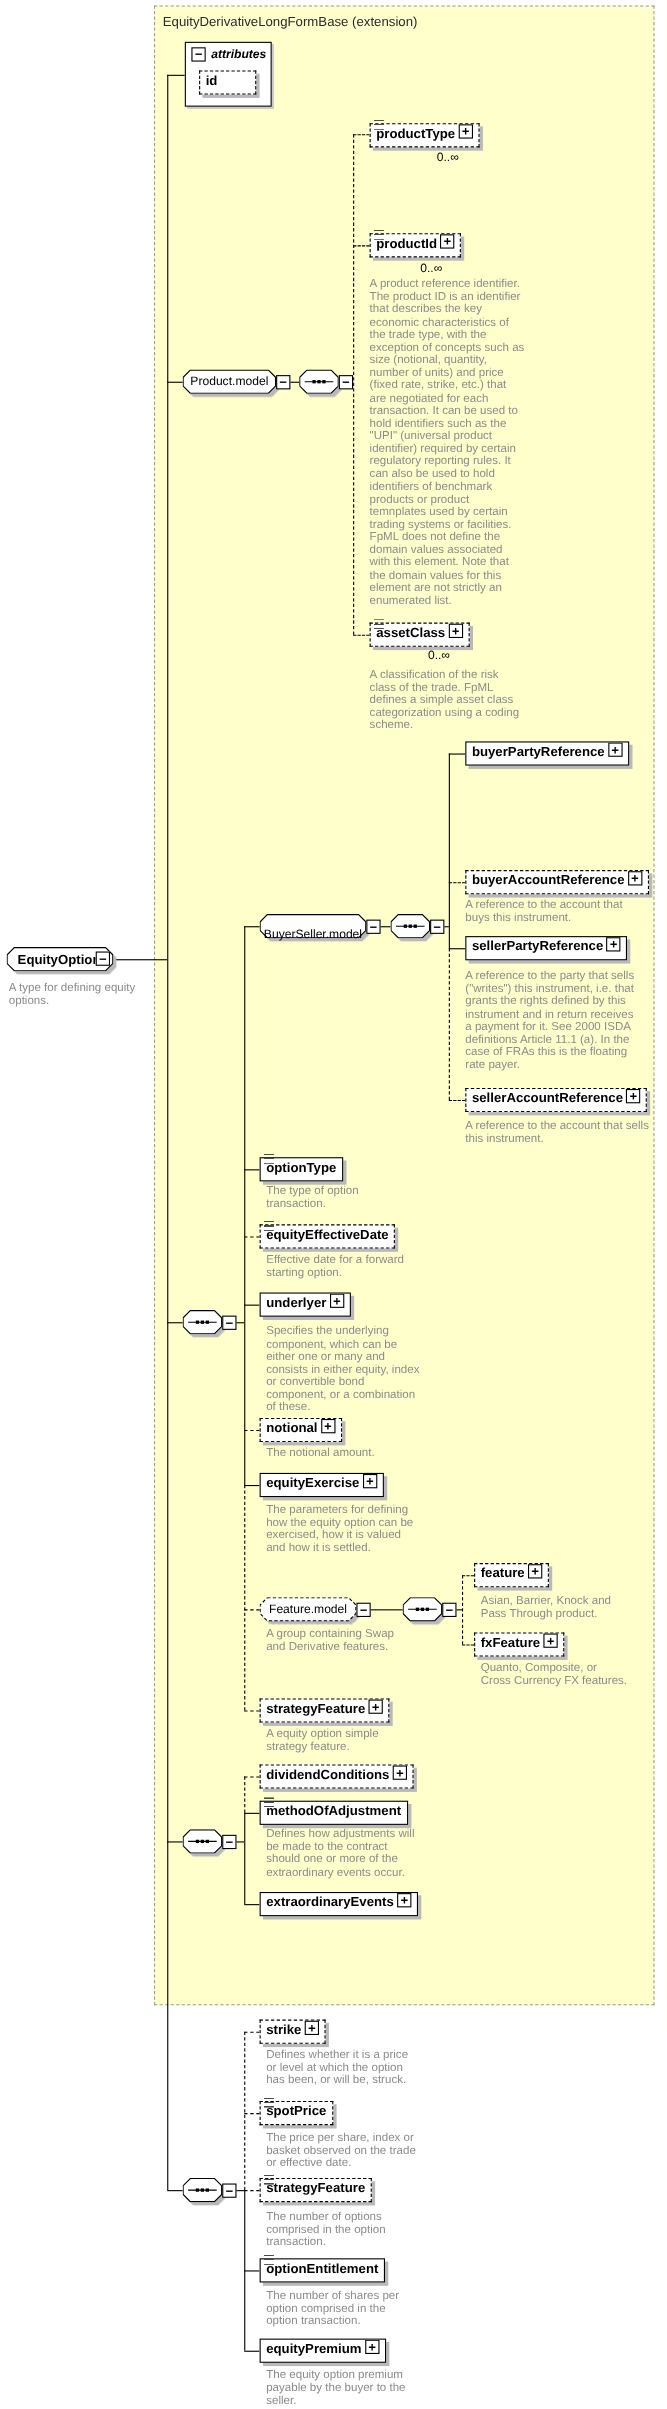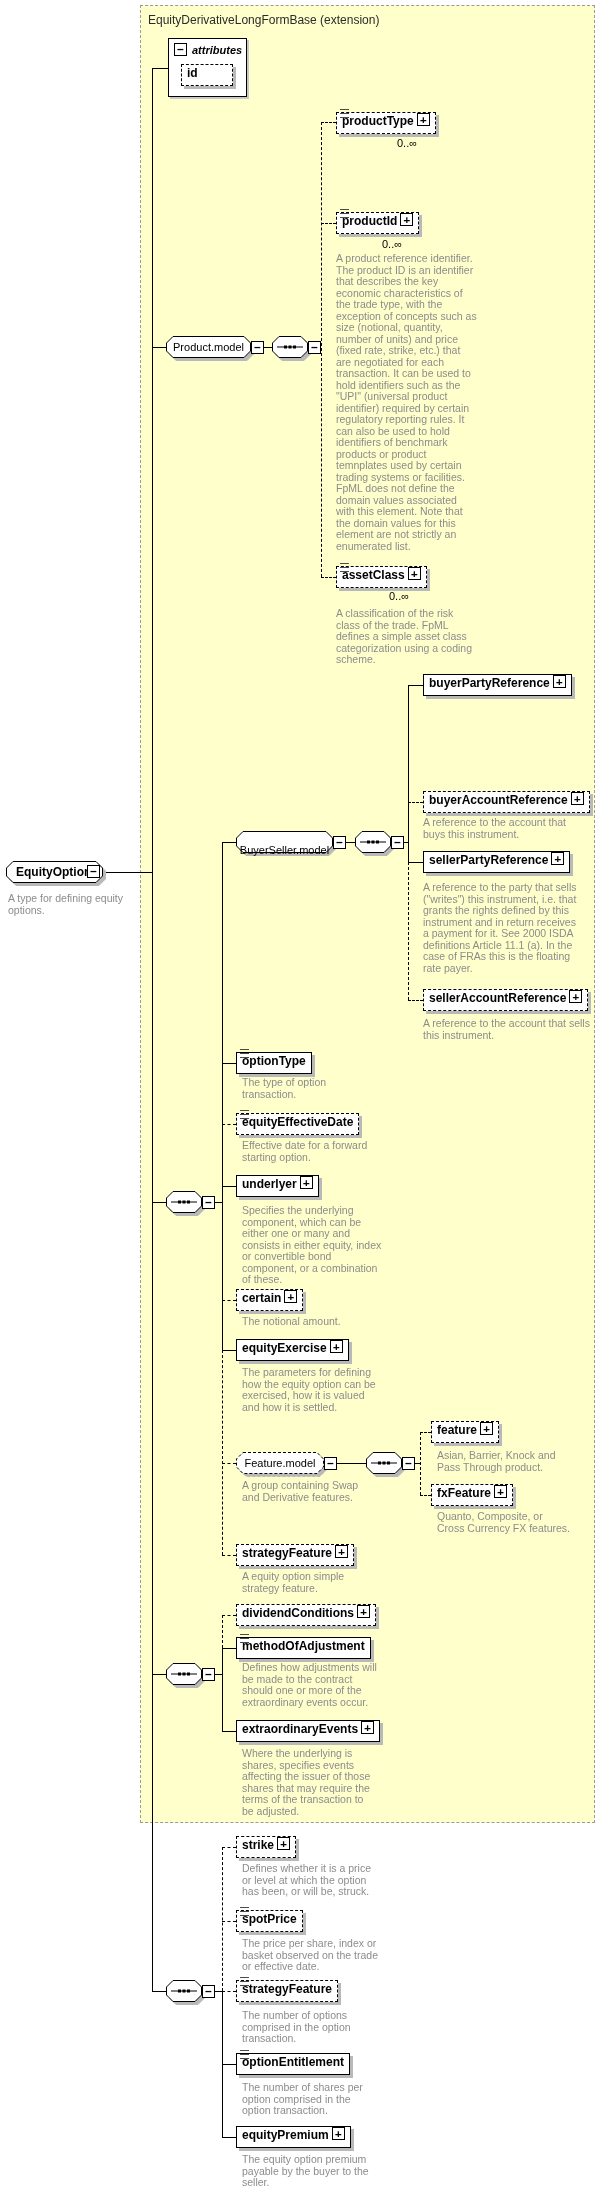--- a/index.html
+++ b/index.html
@@ -229,21 +229,21 @@
   </div>
   <div class="desc" style="left:242px;top:1140px;width:140px">Effective date for a forward starting option.</div>
 
   <div class="node" style="left:236px;top:1175px">
     <span class="lbl">underlyer</span>
     <span class="exp">+</span>
   </div>
   <div class="desc" style="left:242px;top:1205px;width:140px">Specifies the underlying component, which can be either one or many and consists in either equity, index or convertible bond component, or a combination of these.</div>
 
   <div class="node dashed" style="left:236px;top:1289px">
-    <span class="lbl">certain</span>
+    <span class="lbl">notional</span>
     <span class="exp">+</span>
   </div>
   <div class="desc" style="left:242px;top:1316px;width:140px">The notional amount.</div>
 
   <div class="node" style="left:236px;top:1339px">
     <span class="lbl">equityExercise</span>
     <span class="exp">+</span>
   </div>
   <div class="desc" style="left:242px;top:1367px;width:135px">The parameters for defining how the equity option can be exercised, how it is valued and how it is settled.</div>
 
@@ -303,21 +303,20 @@
   <div class="node" style="left:236px;top:1637px">
     <span class="tm"></span>
     <span class="lbl">methodOfAdjustment</span>
   </div>
   <div class="desc" style="left:242px;top:1662px;width:138px">Defines how adjustments will be made to the contract should one or more of the extraordinary events occur.</div>
 
   <div class="node" style="left:236px;top:1720px">
     <span class="lbl">extraordinaryEvents</span>
     <span class="exp">+</span>
   </div>
-  <div class="desc" style="left:242px;top:1748px;width:135px">Where the underlying is shares, specifies events affecting the issuer of those shares that may require the terms of the transaction to be adjusted.</div>
 
   <div class="oct" style="left:166px;top:1980px;width:36px;height:22px">
     <svg width="36" height="22">
         <polygon points="7,0.5 29,0.5 35.5,7 35.5,15 29,21.5 7,21.5 0.5,15 0.5,7"></polygon>
         <line x1="5" y1="11" x2="31" y2="11"></line>
         <rect x="12" y="9.5" width="3" height="3"></rect>
         <rect x="16.5" y="9.5" width="3" height="3"></rect>
         <rect x="21" y="9.5" width="3" height="3"></rect>
       </svg>
   </div>

